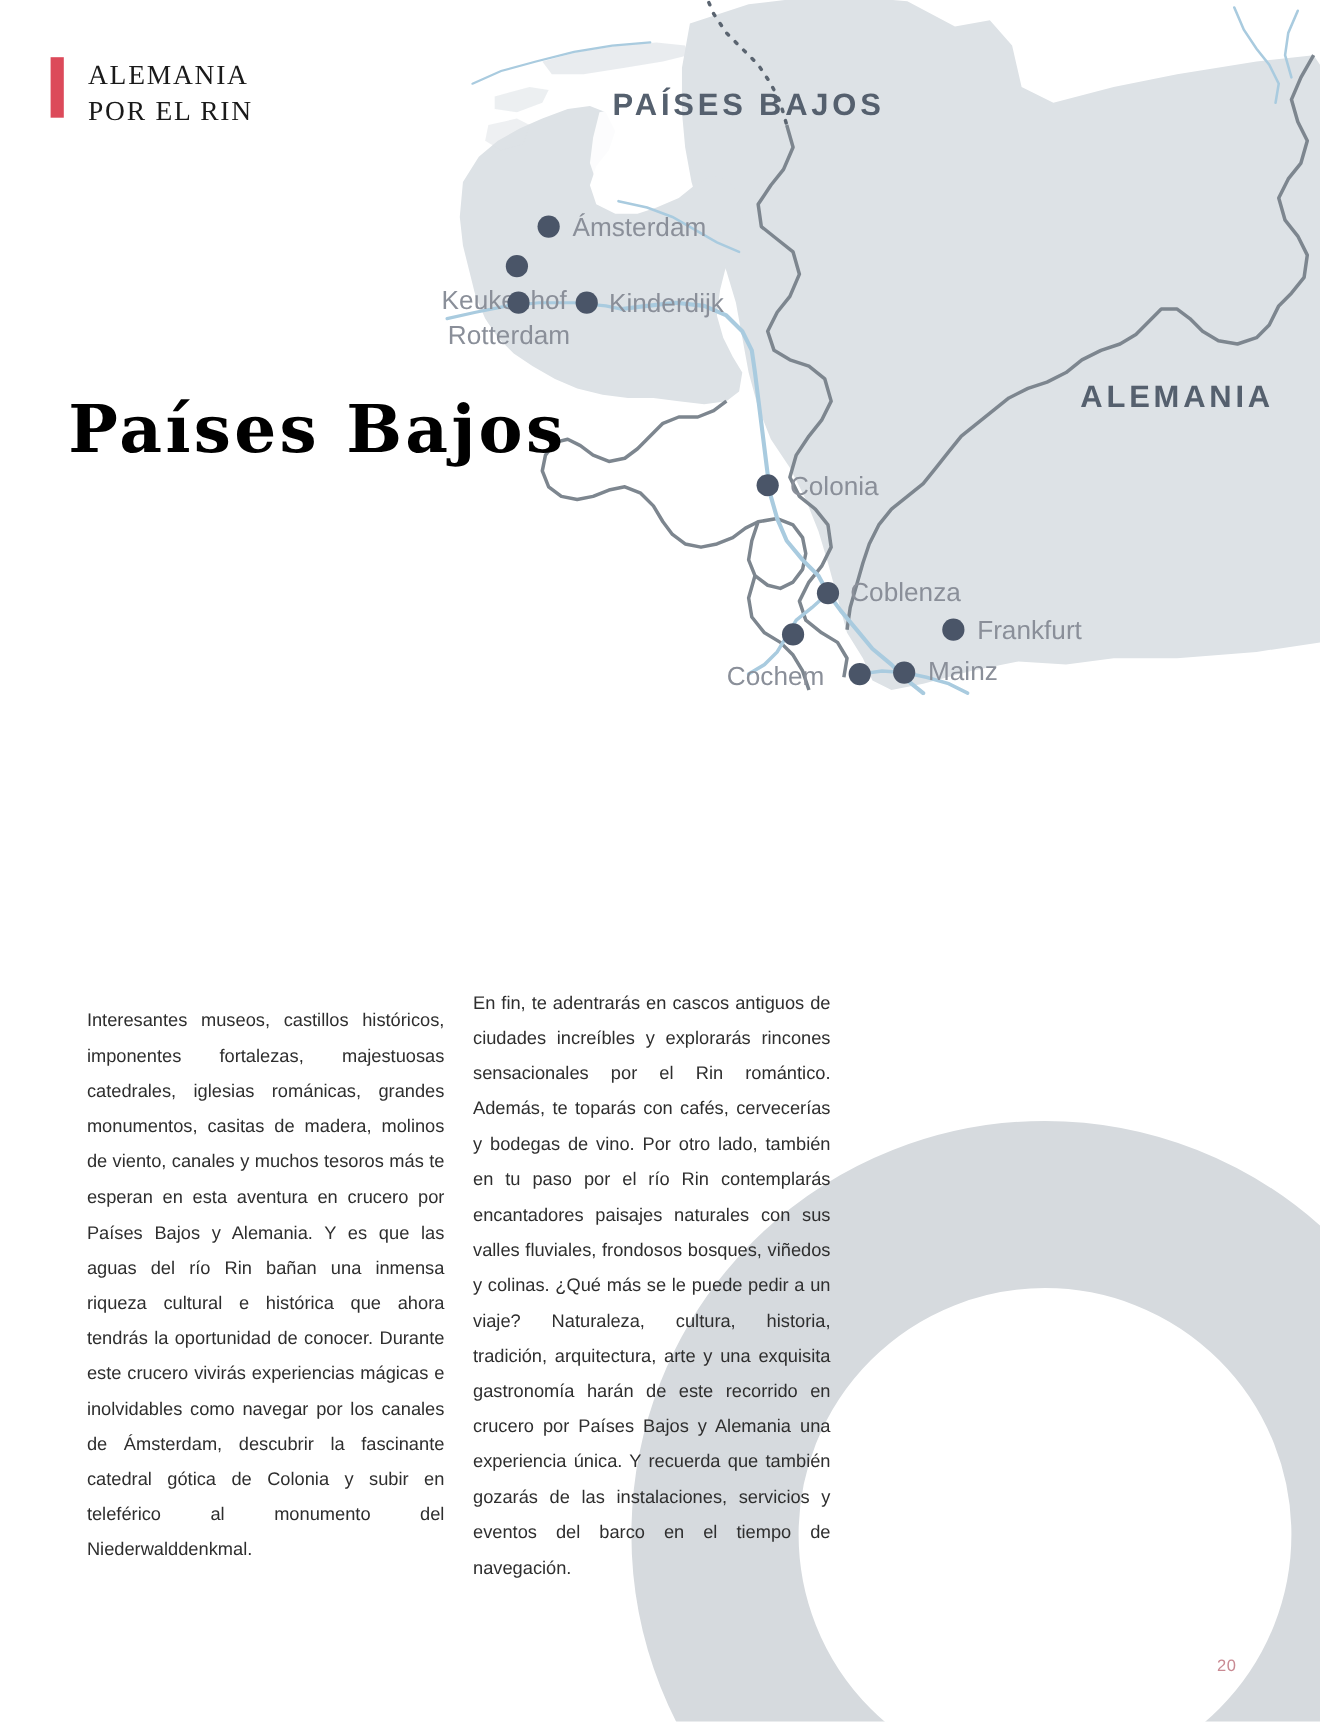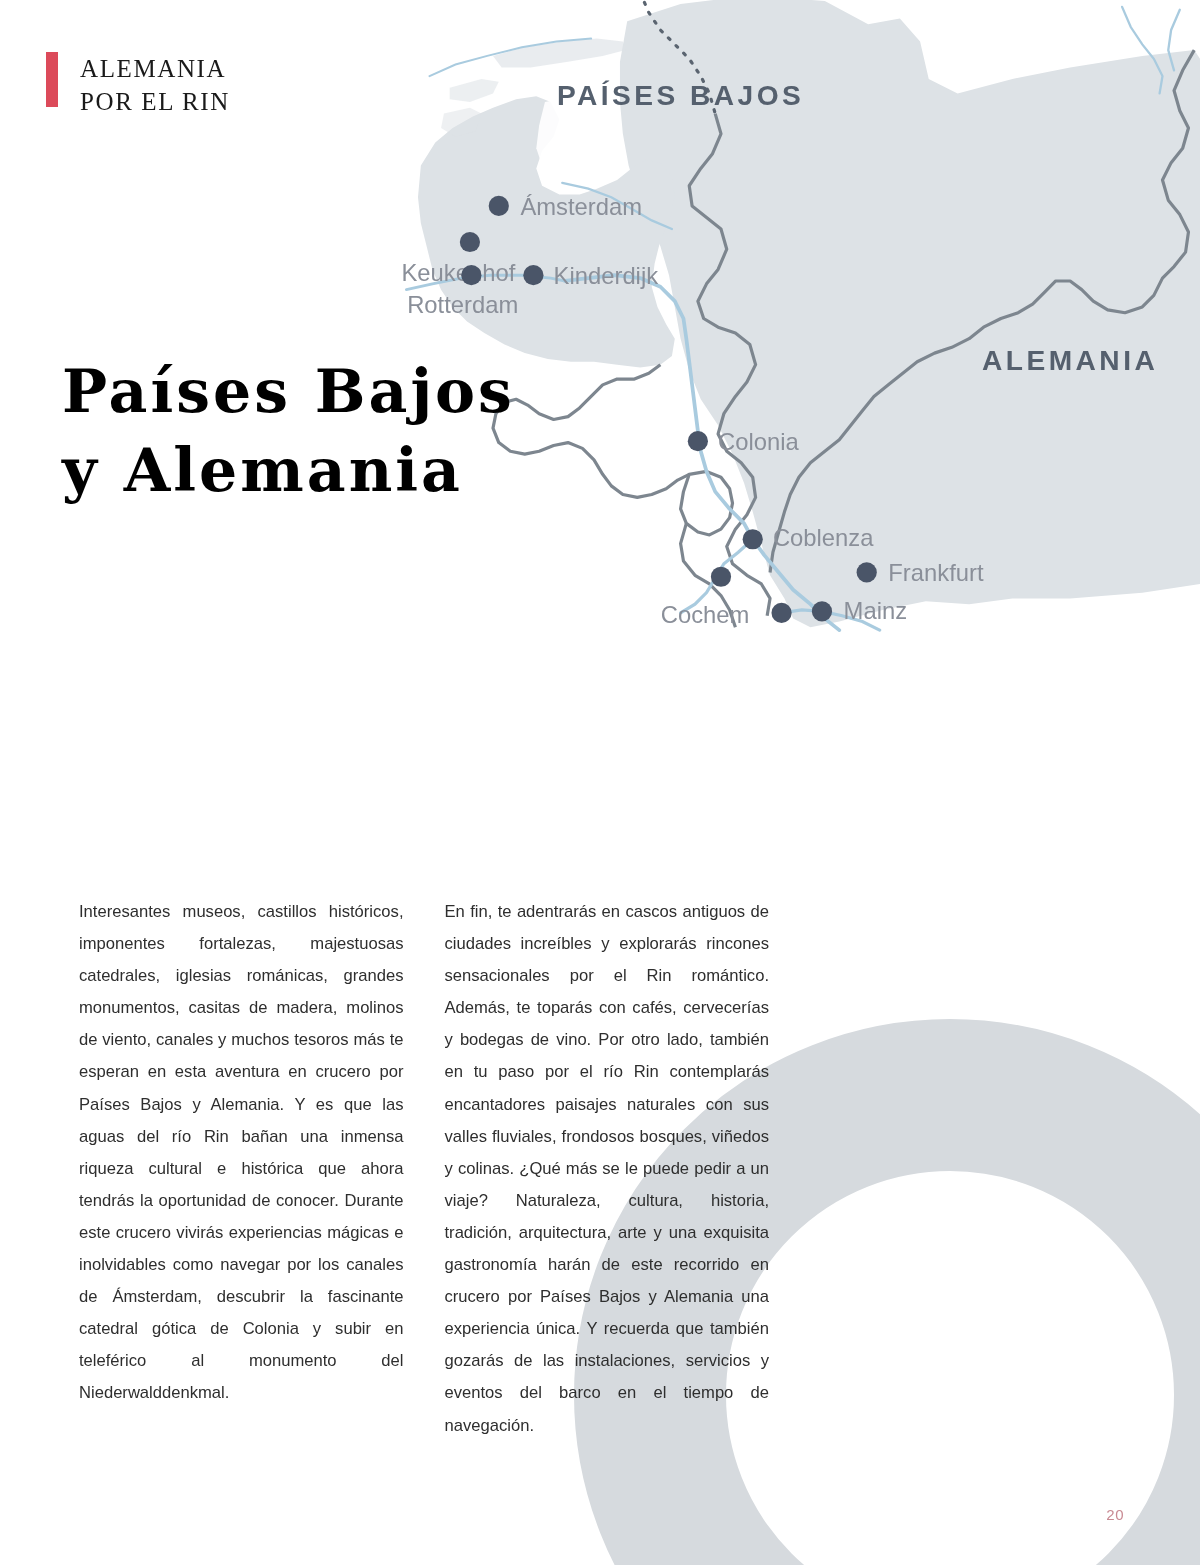--- a/index.html
+++ b/index.html
@@ -68,21 +68,21 @@
     font-size:20.5px; font-weight:700;
     line-height:1.33; letter-spacing:0.2px;
     color:#D24356;
   }
   .subhead div{ white-space:nowrap; }
 
   
   .cols{
     position:absolute; left:79px; top:896px; z-index:5;
     width:690px;
-    display:flex; gap:41px;
+    display:flex; gap:26px;align-items:center;
   }
   .col{
     width:325px;
     font-family:"Liberation Sans", sans-serif;
     font-size:16.6px;
     line-height:1.935;
     color:#2e2e2e;
     text-align:justify;
     hyphens:none;
   }
@@ -106,21 +106,20 @@
 <div class="kicker">
   <div class="kicker-bar"></div>
   <div class="kicker-text">
     <div>ALEMANIA</div>
     <div>POR EL RIN</div>
   </div>
 </div>
 
 <div class="big-title">
   <div>Países Bajos</div>
-  <div>y Alemania</div>
 </div>
 
 <div class="map">
   <svg viewBox="0 0 560 443">
 
     <path fill="#DDE2E6" stroke="none" d="M163,20 L200,8 L250,2 L300,6 L330,22 L352,18 L366,34 L372,60
          L392,70 L430,60 L470,52 L520,44 L556,40 L560,46 L560,410
          L520,416 L470,420 L430,420 L400,424 L370,422 L340,428 L310,436
          L290,440 L278,434 L272,420 L262,404 L256,382 L250,360 L244,340
          L236,320 L226,300 L214,282 L206,262 L200,240 L196,218 L192,196

